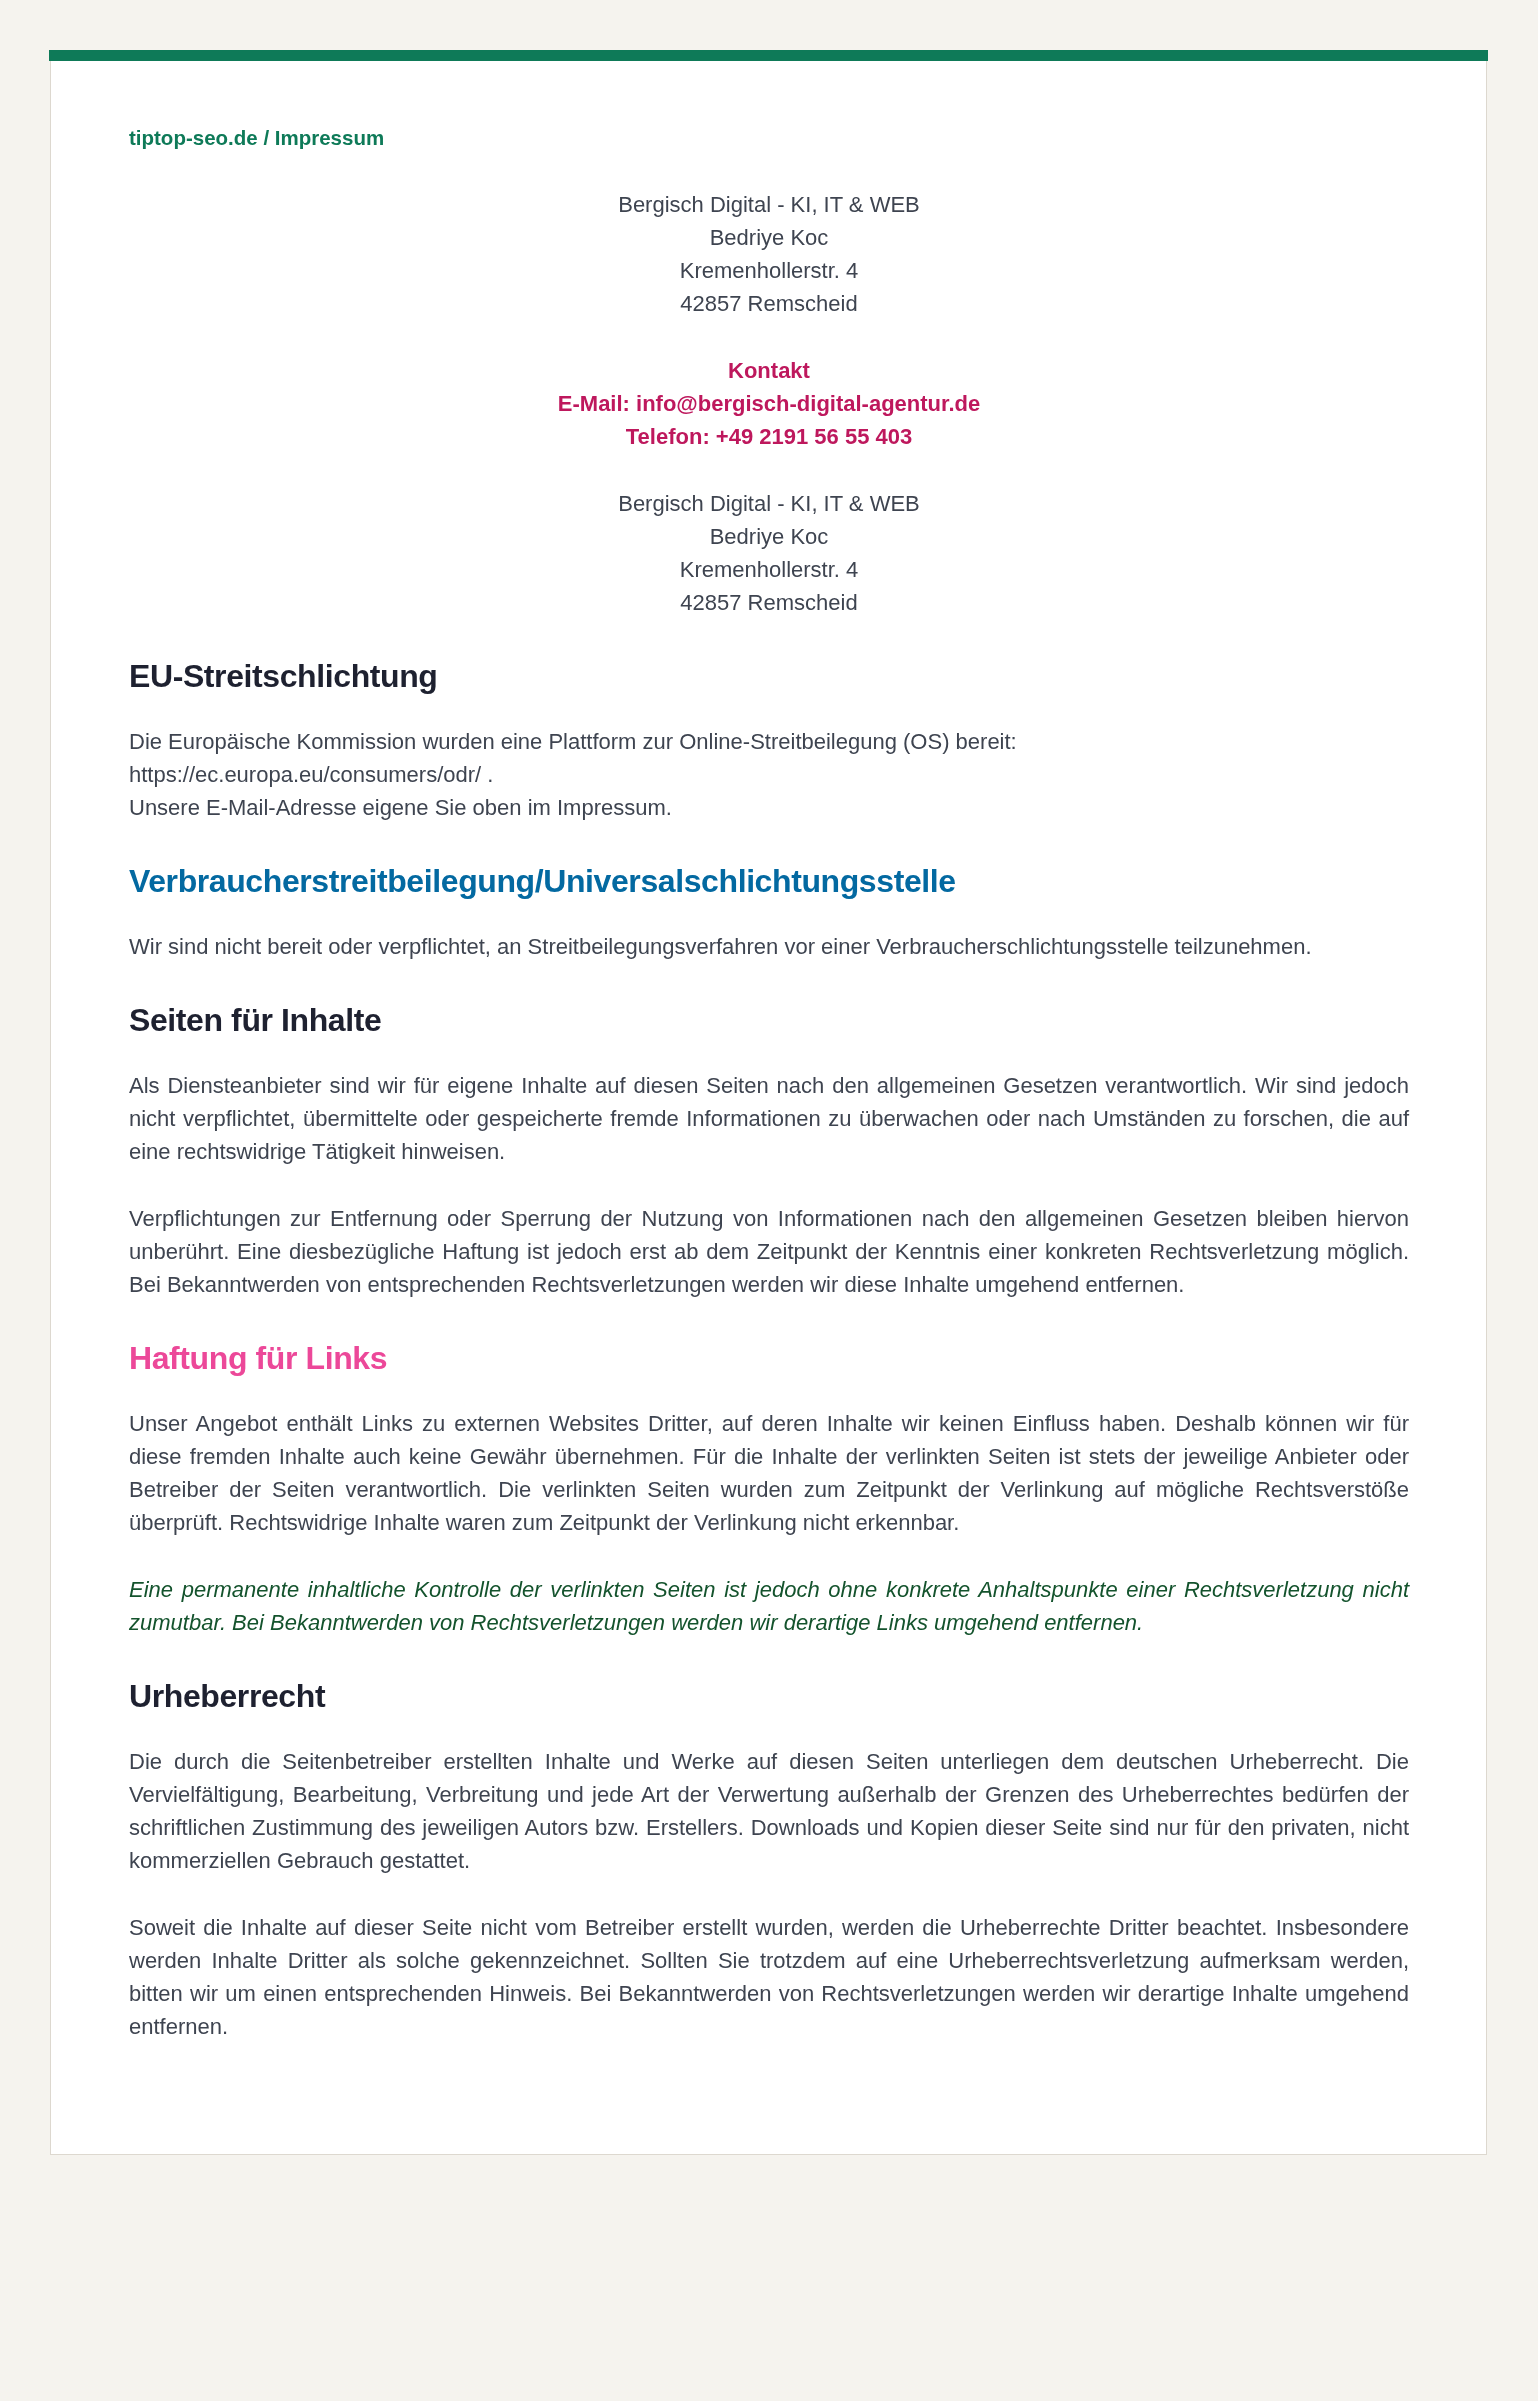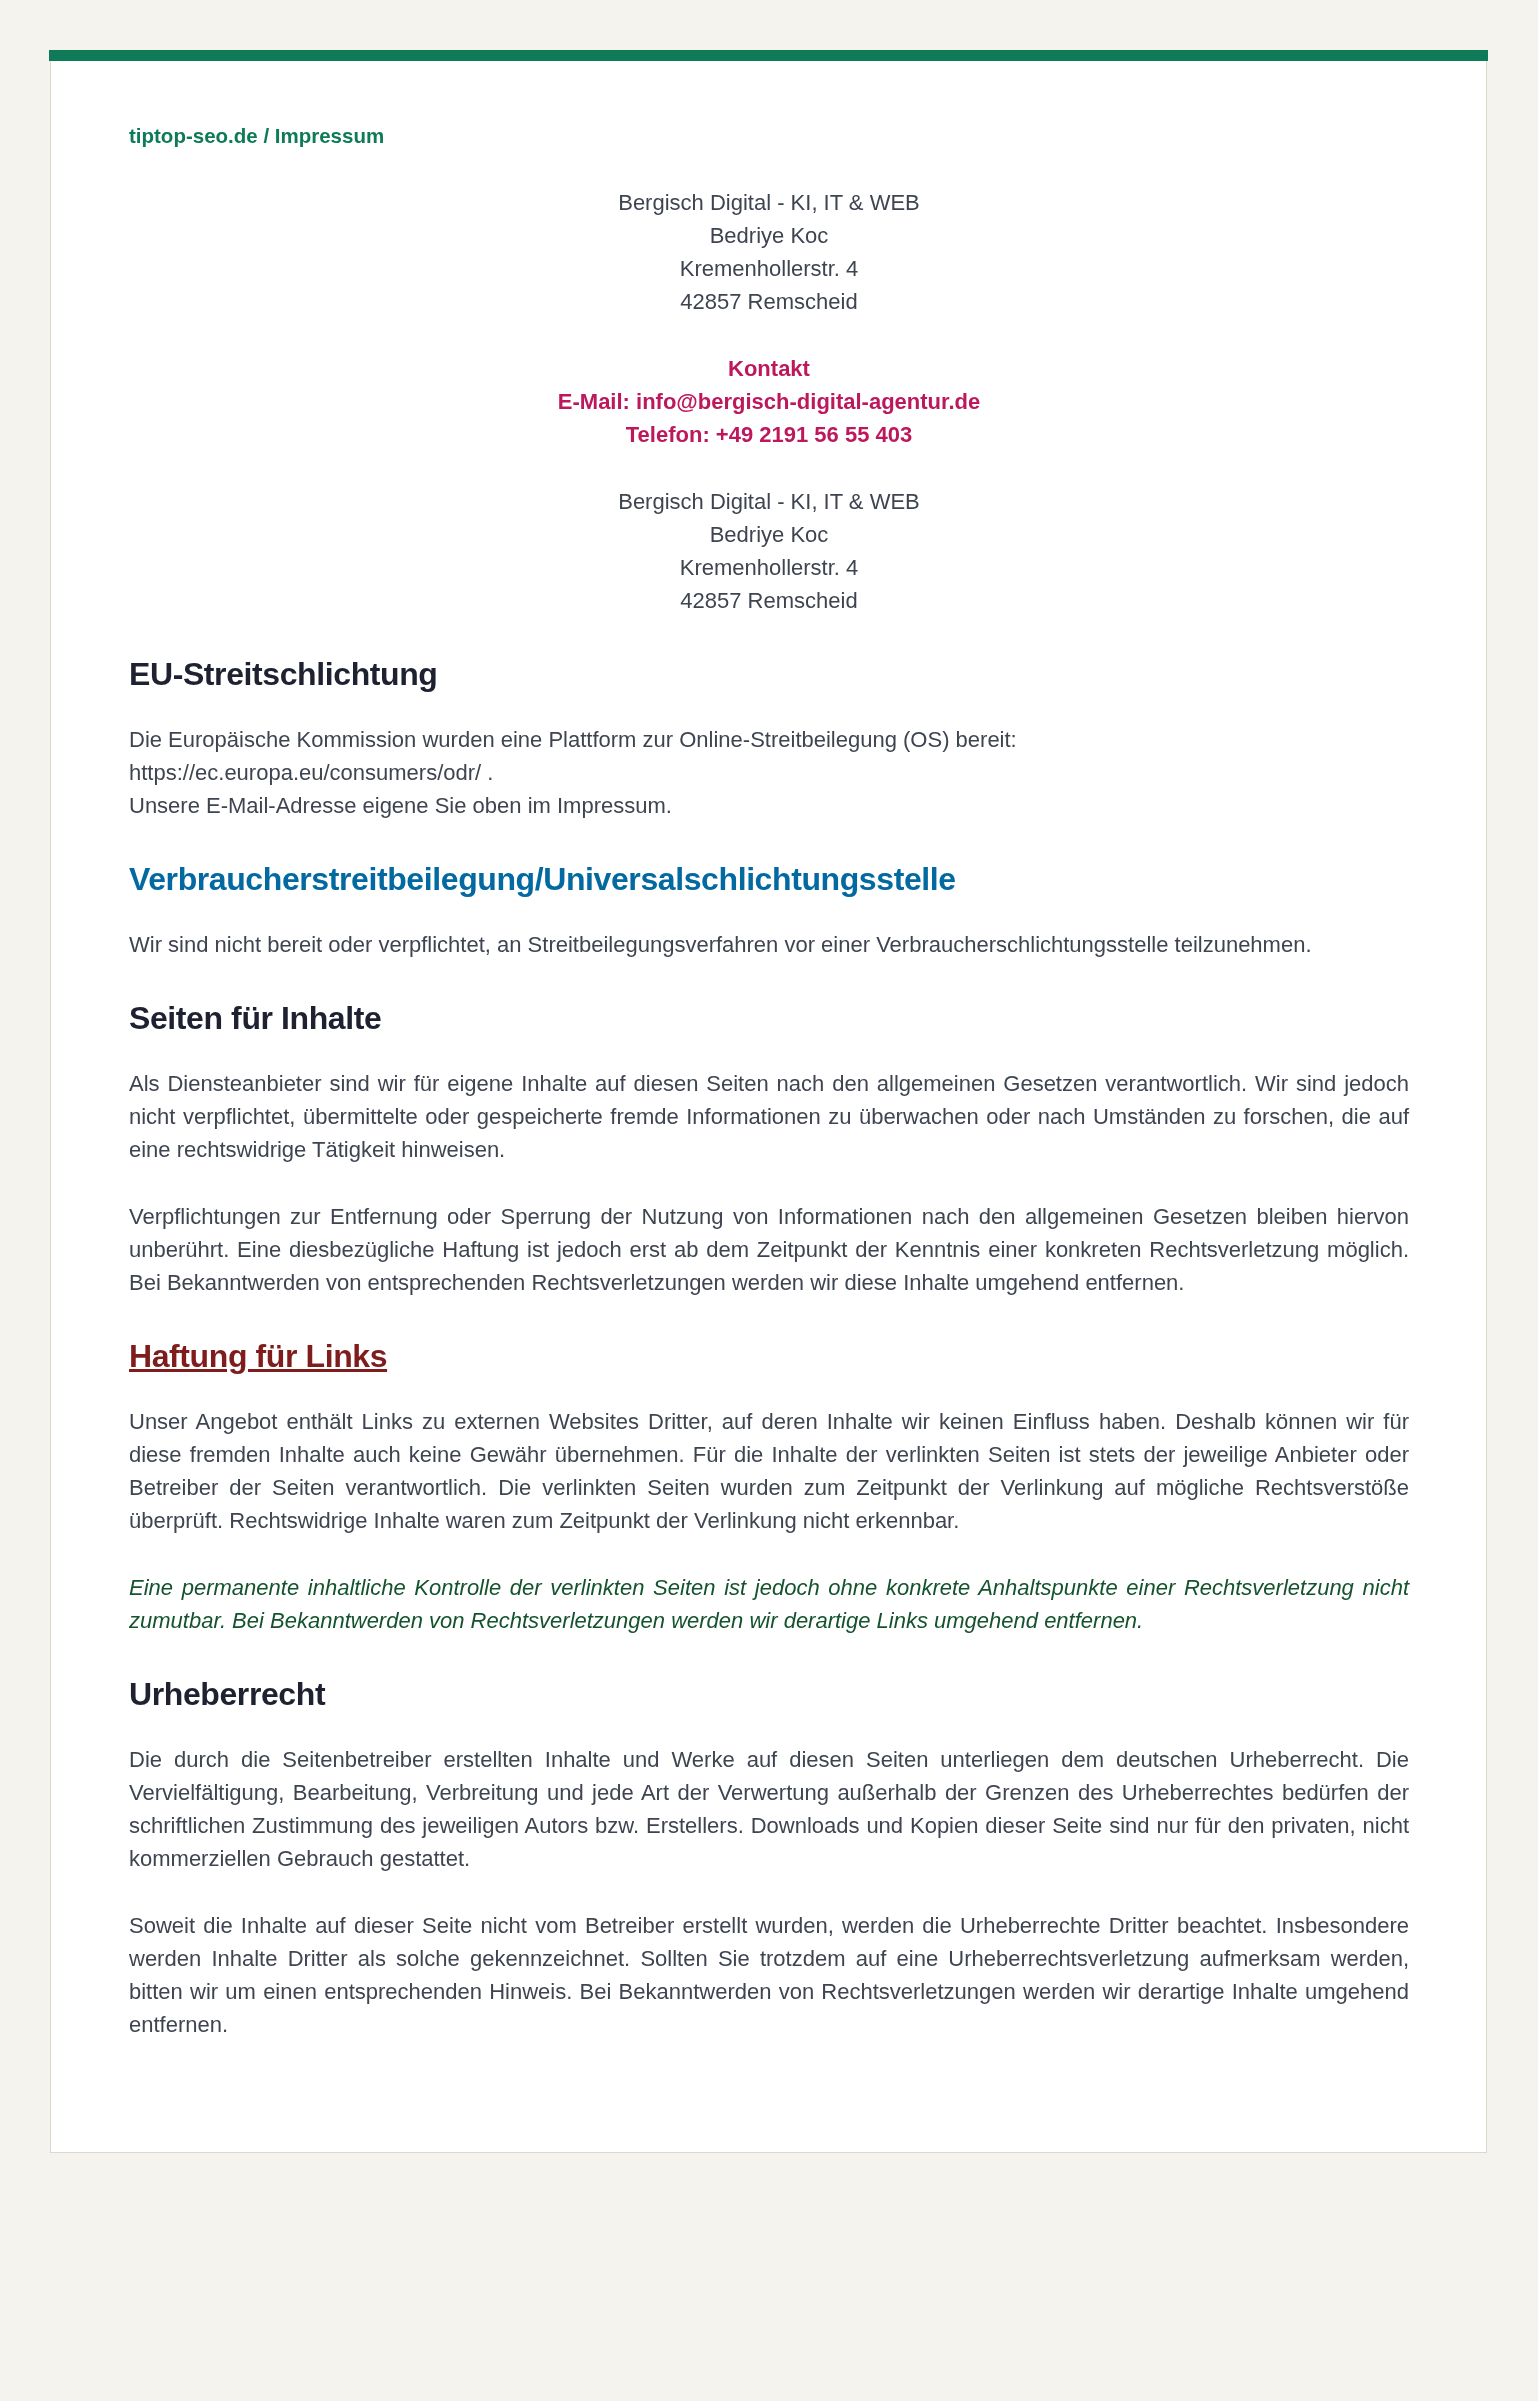--- a/index.html
+++ b/index.html
@@ -15,21 +15,22 @@
   .card {
     background: #ffffff;
     border: 1.7px solid #ddd8cf;
     border-top: none;
   }
   .card-topbar {
     height: 11px;
     margin: 0 -1.7px;
   }
   .card-content {
-    padding: 62px 77px 111px 78px;
+    padding: 38px 77px 111px 78px;
+    margin-top: 26px;
   }
   .breadcrumb {
     font-size: 20.5px;
     font-weight: 700;
     line-height: 26.5px;
     margin: 0 0 36px 0;
     text-decoration: none;
     display: inline-block;
     cursor: pointer;
   }
@@ -85,21 +86,21 @@
     <h2 style="color: #0369a1;">Verbraucherstreitbeilegung/Universalschlichtungsstelle</h2>
 
     <p style="color: rgb(62, 68, 80);">Wir sind nicht bereit oder verpflichtet, an Streitbeilegungsverfahren vor einer Verbraucherschlichtungsstelle teilzunehmen.</p>
 
     <h2 style="color: rgb(30, 33, 48);">Seiten für Inhalte</h2>
 
     <p style="color: rgb(62, 68, 80);">Als Diensteanbieter sind wir für eigene Inhalte auf diesen Seiten nach den allgemeinen Gesetzen verantwortlich. Wir sind jedoch nicht verpflichtet, übermittelte oder gespeicherte fremde Informationen zu überwachen oder nach Umständen zu forschen, die auf eine rechtswidrige Tätigkeit hinweisen.</p>
 
     <p style="color: rgb(62, 68, 80);">Verpflichtungen zur Entfernung oder Sperrung der Nutzung von Informationen nach den allgemeinen Gesetzen bleiben hiervon unberührt. Eine diesbezügliche Haftung ist jedoch erst ab dem Zeitpunkt der Kenntnis einer konkreten Rechtsverletzung möglich. Bei Bekanntwerden von entsprechenden Rechtsverletzungen werden wir diese Inhalte umgehend entfernen.</p>
 
-    <h2 style="color: #7f1d1d; text-decoration: underline;">Haftung für Links</h2>
+    <h2 style="color: #ec4899;">Haftung für Links</h2>
 
     <p style="color: rgb(62, 68, 80);">Unser Angebot enthält Links zu externen Websites Dritter, auf deren Inhalte wir keinen Einfluss haben. Deshalb können wir für diese fremden Inhalte auch keine Gewähr übernehmen. Für die Inhalte der verlinkten Seiten ist stets der jeweilige Anbieter oder Betreiber der Seiten verantwortlich. Die verlinkten Seiten wurden zum Zeitpunkt der Verlinkung auf mögliche Rechtsverstöße überprüft. Rechtswidrige Inhalte waren zum Zeitpunkt der Verlinkung nicht erkennbar.</p>
 
     <p style="color: #14532d; font-style: italic;">Eine permanente inhaltliche Kontrolle der verlinkten Seiten ist jedoch ohne konkrete Anhaltspunkte einer Rechtsverletzung nicht zumutbar. Bei Bekanntwerden von Rechtsverletzungen werden wir derartige Links umgehend entfernen.</p>
 
     <h2 style="color: rgb(30, 33, 48);">Urheberrecht</h2>
 
     <p style="color: rgb(62, 68, 80);">Die durch die Seitenbetreiber erstellten Inhalte und Werke auf diesen Seiten unterliegen dem deutschen Urheberrecht. Die Vervielfältigung, Bearbeitung, Verbreitung und jede Art der Verwertung außerhalb der Grenzen des Urheberrechtes bedürfen der schriftlichen Zustimmung des jeweiligen Autors bzw. Erstellers. Downloads und Kopien dieser Seite sind nur für den privaten, nicht kommerziellen Gebrauch gestattet.</p>
 
     <p style="color: rgb(62, 68, 80);">Soweit die Inhalte auf dieser Seite nicht vom Betreiber erstellt wurden, werden die Urheberrechte Dritter beachtet. Insbesondere werden Inhalte Dritter als solche gekennzeichnet. Sollten Sie trotzdem auf eine Urheberrechtsverletzung aufmerksam werden, bitten wir um einen entsprechenden Hinweis. Bei Bekanntwerden von Rechtsverletzungen werden wir derartige Inhalte umgehend entfernen.</p>

